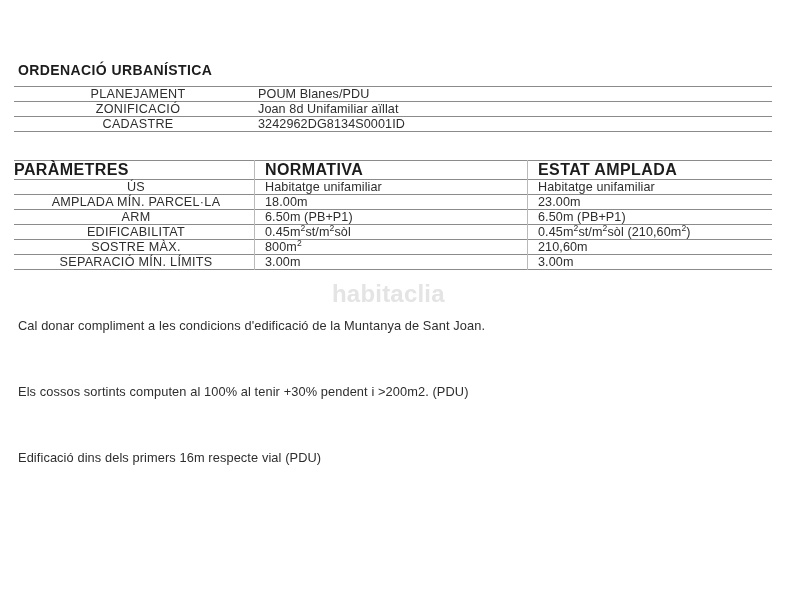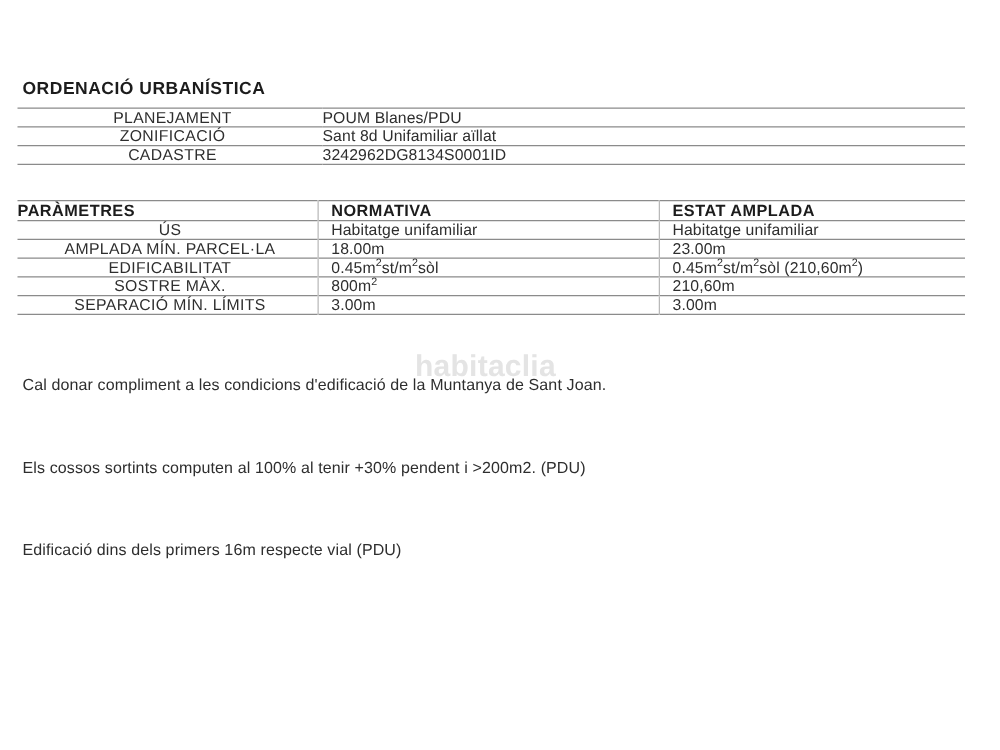--- a/index.html
+++ b/index.html
@@ -71,21 +71,21 @@
   .divider-v {
     border-left: 1px solid #b9b9b9;
   }
 
   
   .gap {
     height: 28px;
   }
 
   .hdr {
-    font-size: 13px;
+    font-size: 16px;
     font-weight: bold;
     letter-spacing: 0.4px;
     color: #1c1c1c;
     padding: 9px 4px 9px 4px;
   }
 
   .notes {
     margin-top: 7px;
     margin-left: 4px;
   }
@@ -126,21 +126,21 @@
   <div class="section-title">ORDENACIÓ URBANÍSTICA</div>
 
   <table class="t">
     <tbody>
       <tr class="rule-top rule-bottom">
         <td class="cell label first" style="width:240px">PLANEJAMENT</td>
         <td class="cell">POUM Blanes/PDU</td>
       </tr>
       <tr class="rule-bottom">
         <td class="cell label first">ZONIFICACIÓ</td>
-        <td class="cell">Sant 8d Unifamiliar aïllat</td>
+        <td class="cell">Joan 8d Unifamiliar aïllat</td>
       </tr>
       <tr class="rule-bottom">
         <td class="cell label first">CADASTRE</td>
         <td class="cell">3242962DG8134S0001ID</td>
       </tr>
     </tbody>
   </table>
 
   <div class="gap"></div>
 
@@ -157,20 +157,25 @@
         <td class="cell divider-v" style="padding-left:10px">Habitatge unifamiliar</td>
         <td class="cell divider-v" style="padding-left:10px">Habitatge unifamiliar</td>
       </tr>
 
       <tr class="rule-bottom">
         <td class="cell label first">AMPLADA MÍN. PARCEL·LA</td>
         <td class="cell divider-v" style="padding-left:10px">18.00m</td>
         <td class="cell divider-v" style="padding-left:10px">23.00m</td>
       </tr>
 
+      <tr class="rule-bottom">
+        <td class="cell label first">ARM</td>
+        <td class="cell divider-v" style="padding-left:10px">6.50m (PB+P1)</td>
+        <td class="cell divider-v" style="padding-left:10px">6.50m (PB+P1)</td>
+      </tr>
 
       <tr class="rule-bottom">
         <td class="cell label first">EDIFICABILITAT</td>
         <td class="cell divider-v" style="padding-left:10px">0.45m<sup>2</sup>st/m<sup>2</sup>sòl</td>
         <td class="cell divider-v" style="padding-left:10px">0.45m<sup>2</sup>st/m<sup>2</sup>sòl (210,60m<sup>2</sup>)</td>
       </tr>
 
       <tr class="rule-bottom">
         <td class="cell label first">SOSTRE MÀX.</td>
         <td class="cell divider-v" style="padding-left:10px">800m<sup>2</sup></td>

